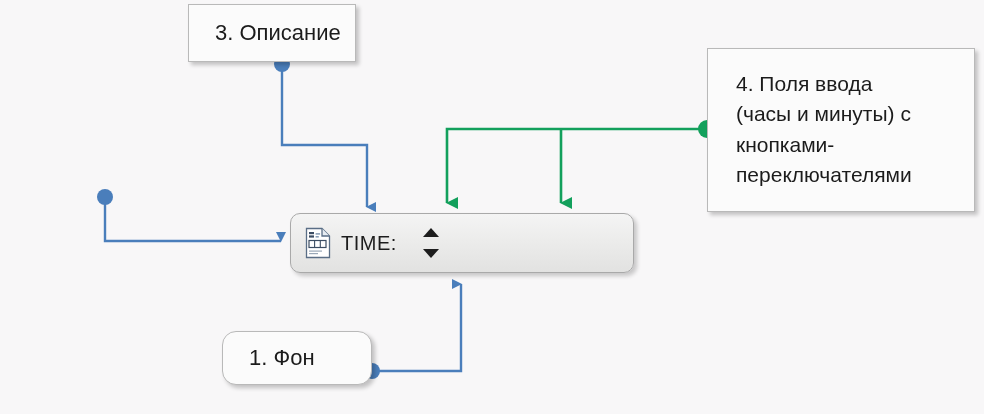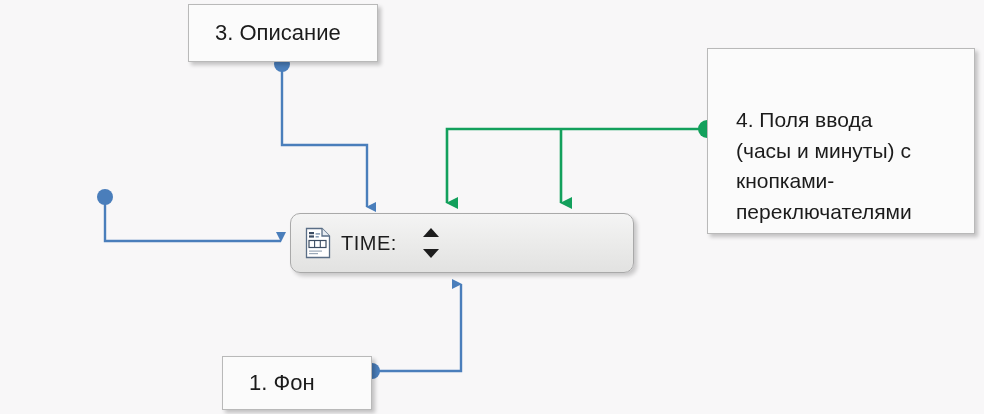--- a/index.html
+++ b/index.html
@@ -28,30 +28,30 @@
     color: #1b1b1b;
     font-size: 22px;
     line-height: 1.30;
     padding: 6px 14px;
   }
   .callout-text {
     display: block;
     white-space: pre-line;
   }
 
-  #callout-3 { left: 188px; top: 4px;   width: 190px; height: 58px; }
+  #callout-3 { left: 188px; top: 4px;   width: 168px; height: 58px; }
   #callout-3 .callout-text { padding-left: 12px; }
 
-  #callout-4 { left: 707px; top: 48px;  width: 268px; height: 186px; align-items: flex-end; padding-top: 8px;}
+  #callout-4 { left: 707px; top: 48px;  width: 268px; height: 164px; align-items: flex-start; padding-top: 20px;}
   #callout-4 .callout-text { padding-left: 14px; font-size: 21px; line-height: 1.45; }
 
   #callout-2 { left: 8px;   top: 140px; width: 196px; height: 56px; }
   #callout-2 .callout-text { padding-left: 12px; }
 
-  #callout-1 { left: 222px; top: 356px; width: 150px; height: 54px; }
+  #callout-1 { left: 222px; top: 331px; width: 150px; height: 54px; border-radius: 14px; }
   #callout-1 .callout-text { padding-left: 12px; }
 
   
   #connectors {
     position: absolute;
     left: 0; top: 0;
     width: 984px; height: 414px;
     pointer-events: none;
   }
 

